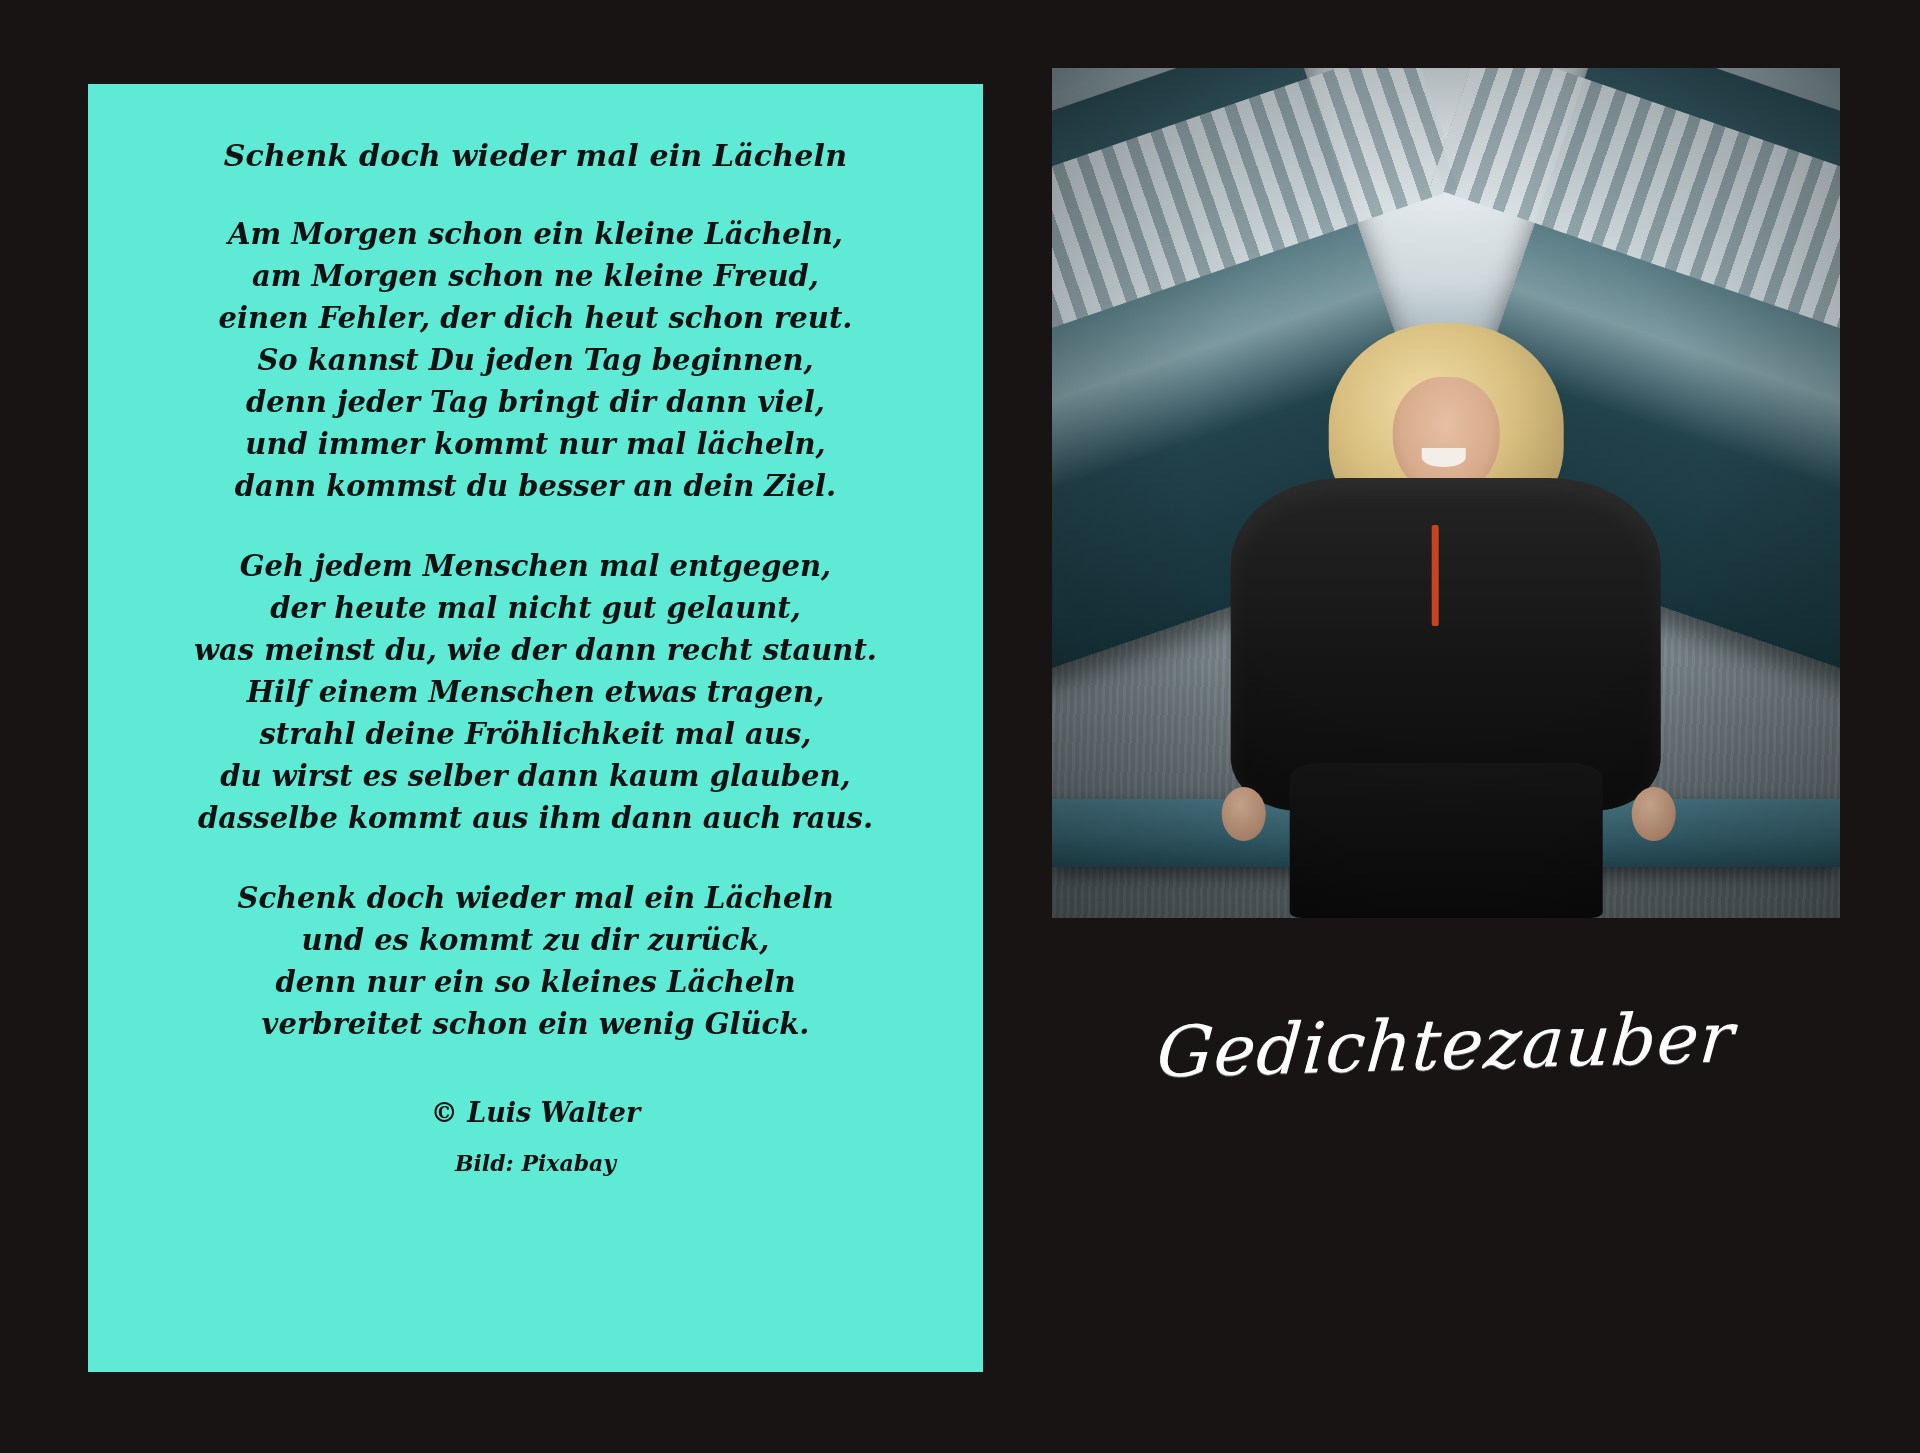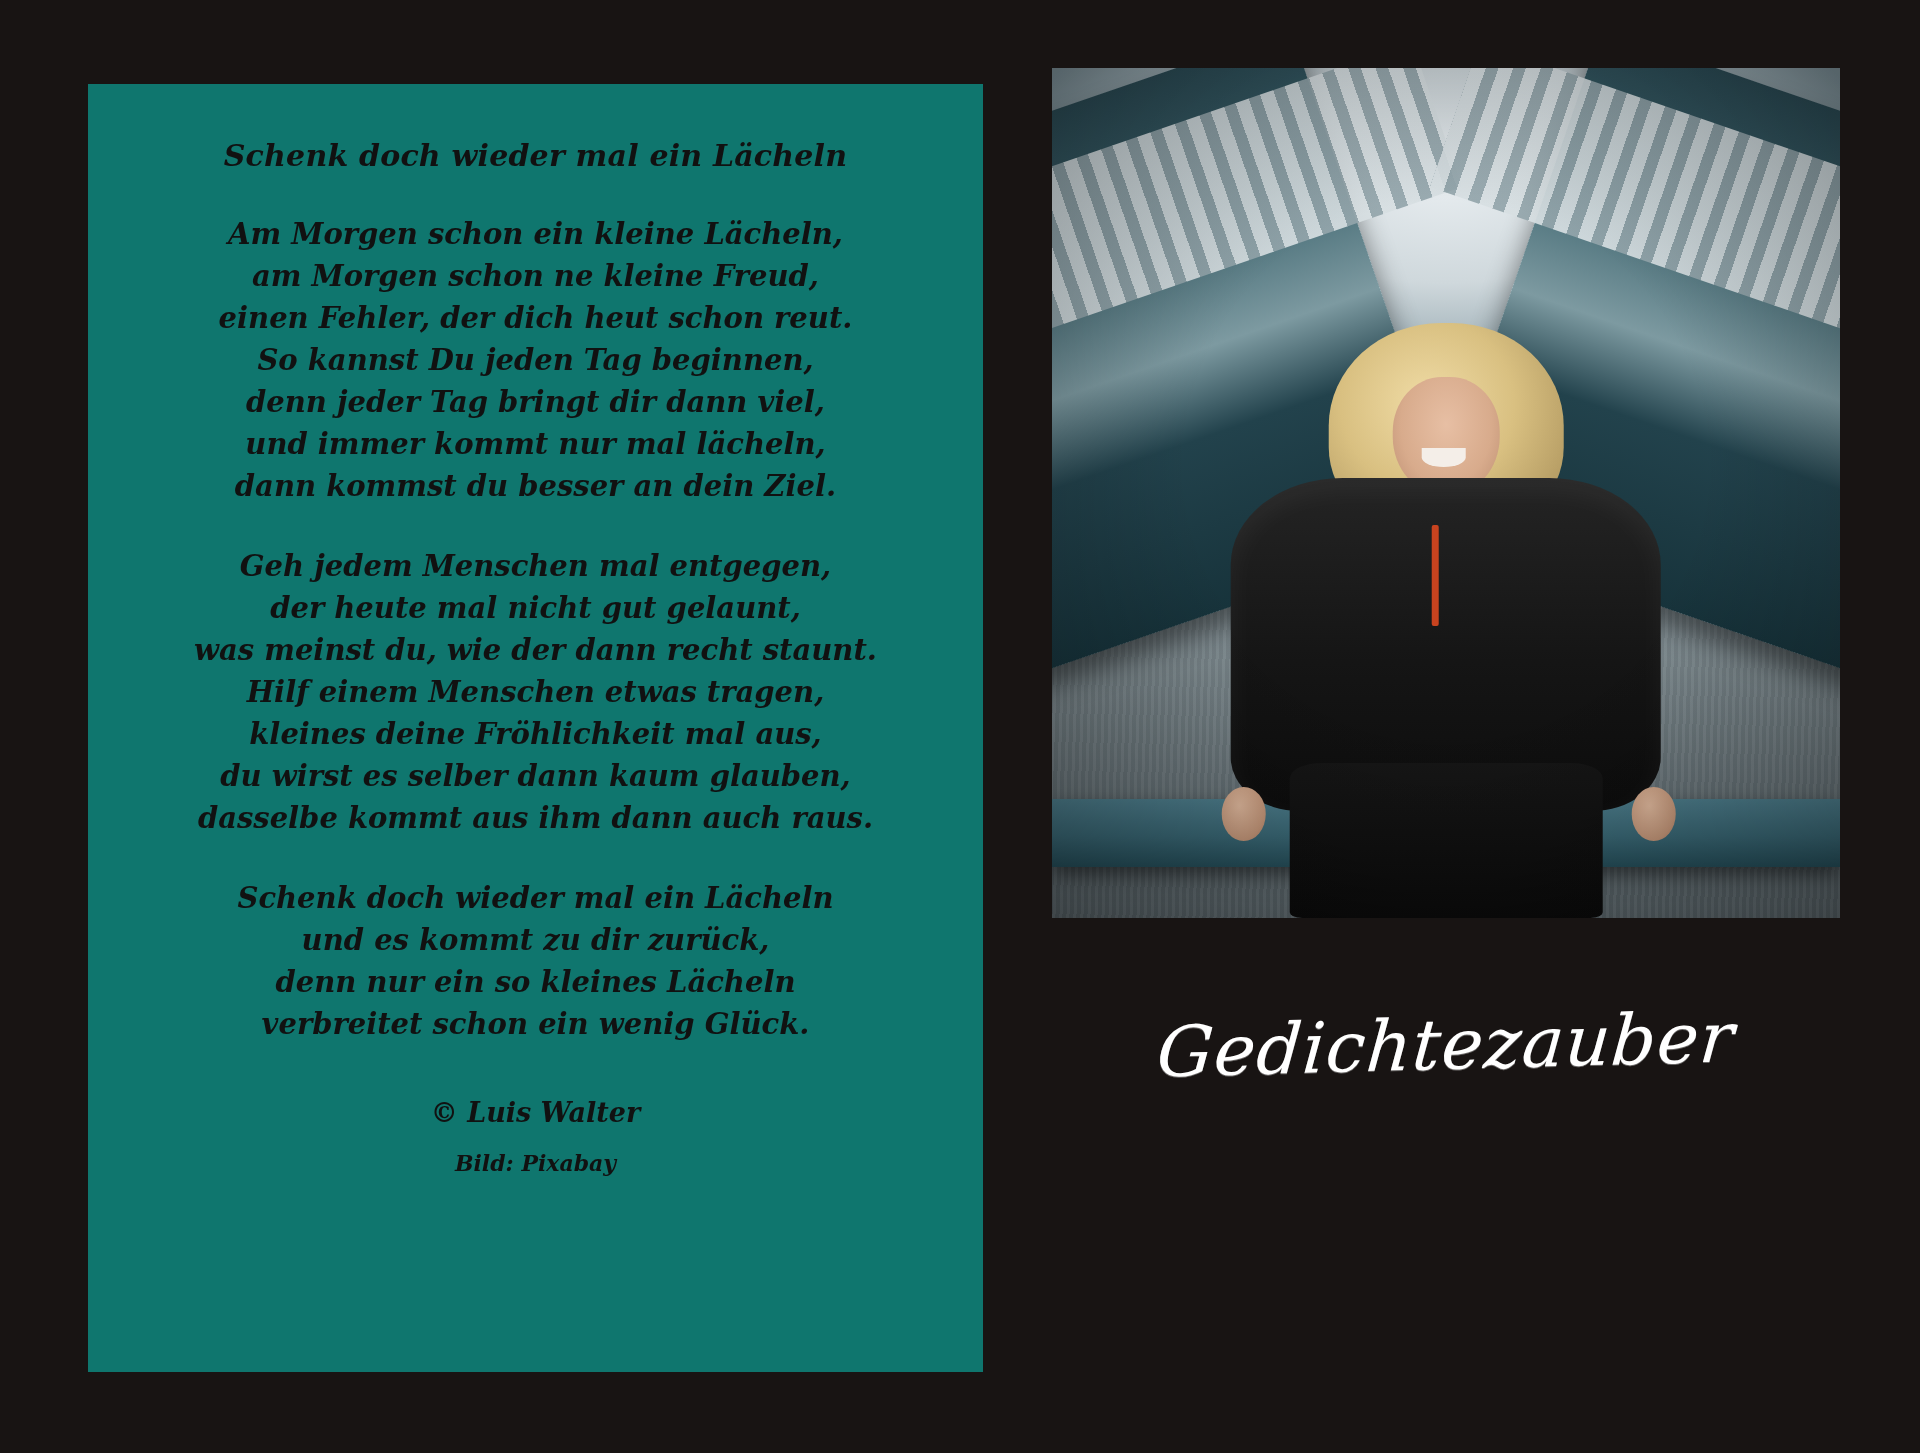--- a/index.html
+++ b/index.html
@@ -23,21 +23,21 @@
     align-items: flex-start;
   }
 
   
   .poem-card {
     position: absolute;
     left: 88px;
     top: 84px;
     width: 895px;
     height: 1288px;
-    background: #0f766e;
+    background: #5eead4;
     box-sizing: border-box;
     padding: 54px 40px 19px 40px;
     display: flex;
     flex-direction: column;
     align-items: center;
   }
 
   .poem-title {
     font-family: "DejaVu Serif", serif;
     font-weight: bold;
@@ -295,21 +295,21 @@
       <span class="line">denn jeder Tag bringt dir dann viel,</span>
       <span class="line">und immer kommt nur mal lächeln,</span>
       <span class="line">dann kommst du besser an dein Ziel.</span>
     </div>
 
     <div class="stanza">
       <span class="line">Geh jedem Menschen mal entgegen,</span>
       <span class="line">der heute mal nicht gut gelaunt,</span>
       <span class="line">was meinst du, wie der dann recht staunt.</span>
       <span class="line">Hilf einem Menschen etwas tragen,</span>
-      <span class="line">kleines deine Fröhlichkeit mal aus,</span>
+      <span class="line">strahl deine Fröhlichkeit mal aus,</span>
       <span class="line">du wirst es selber dann kaum glauben,</span>
       <span class="line">dasselbe kommt aus ihm dann auch raus.</span>
     </div>
 
     <div class="stanza">
       <span class="line">Schenk doch wieder mal ein Lächeln</span>
       <span class="line">und es kommt zu dir zurück,</span>
       <span class="line">denn nur ein so kleines Lächeln</span>
       <span class="line">verbreitet schon ein wenig Glück.</span>
     </div>

